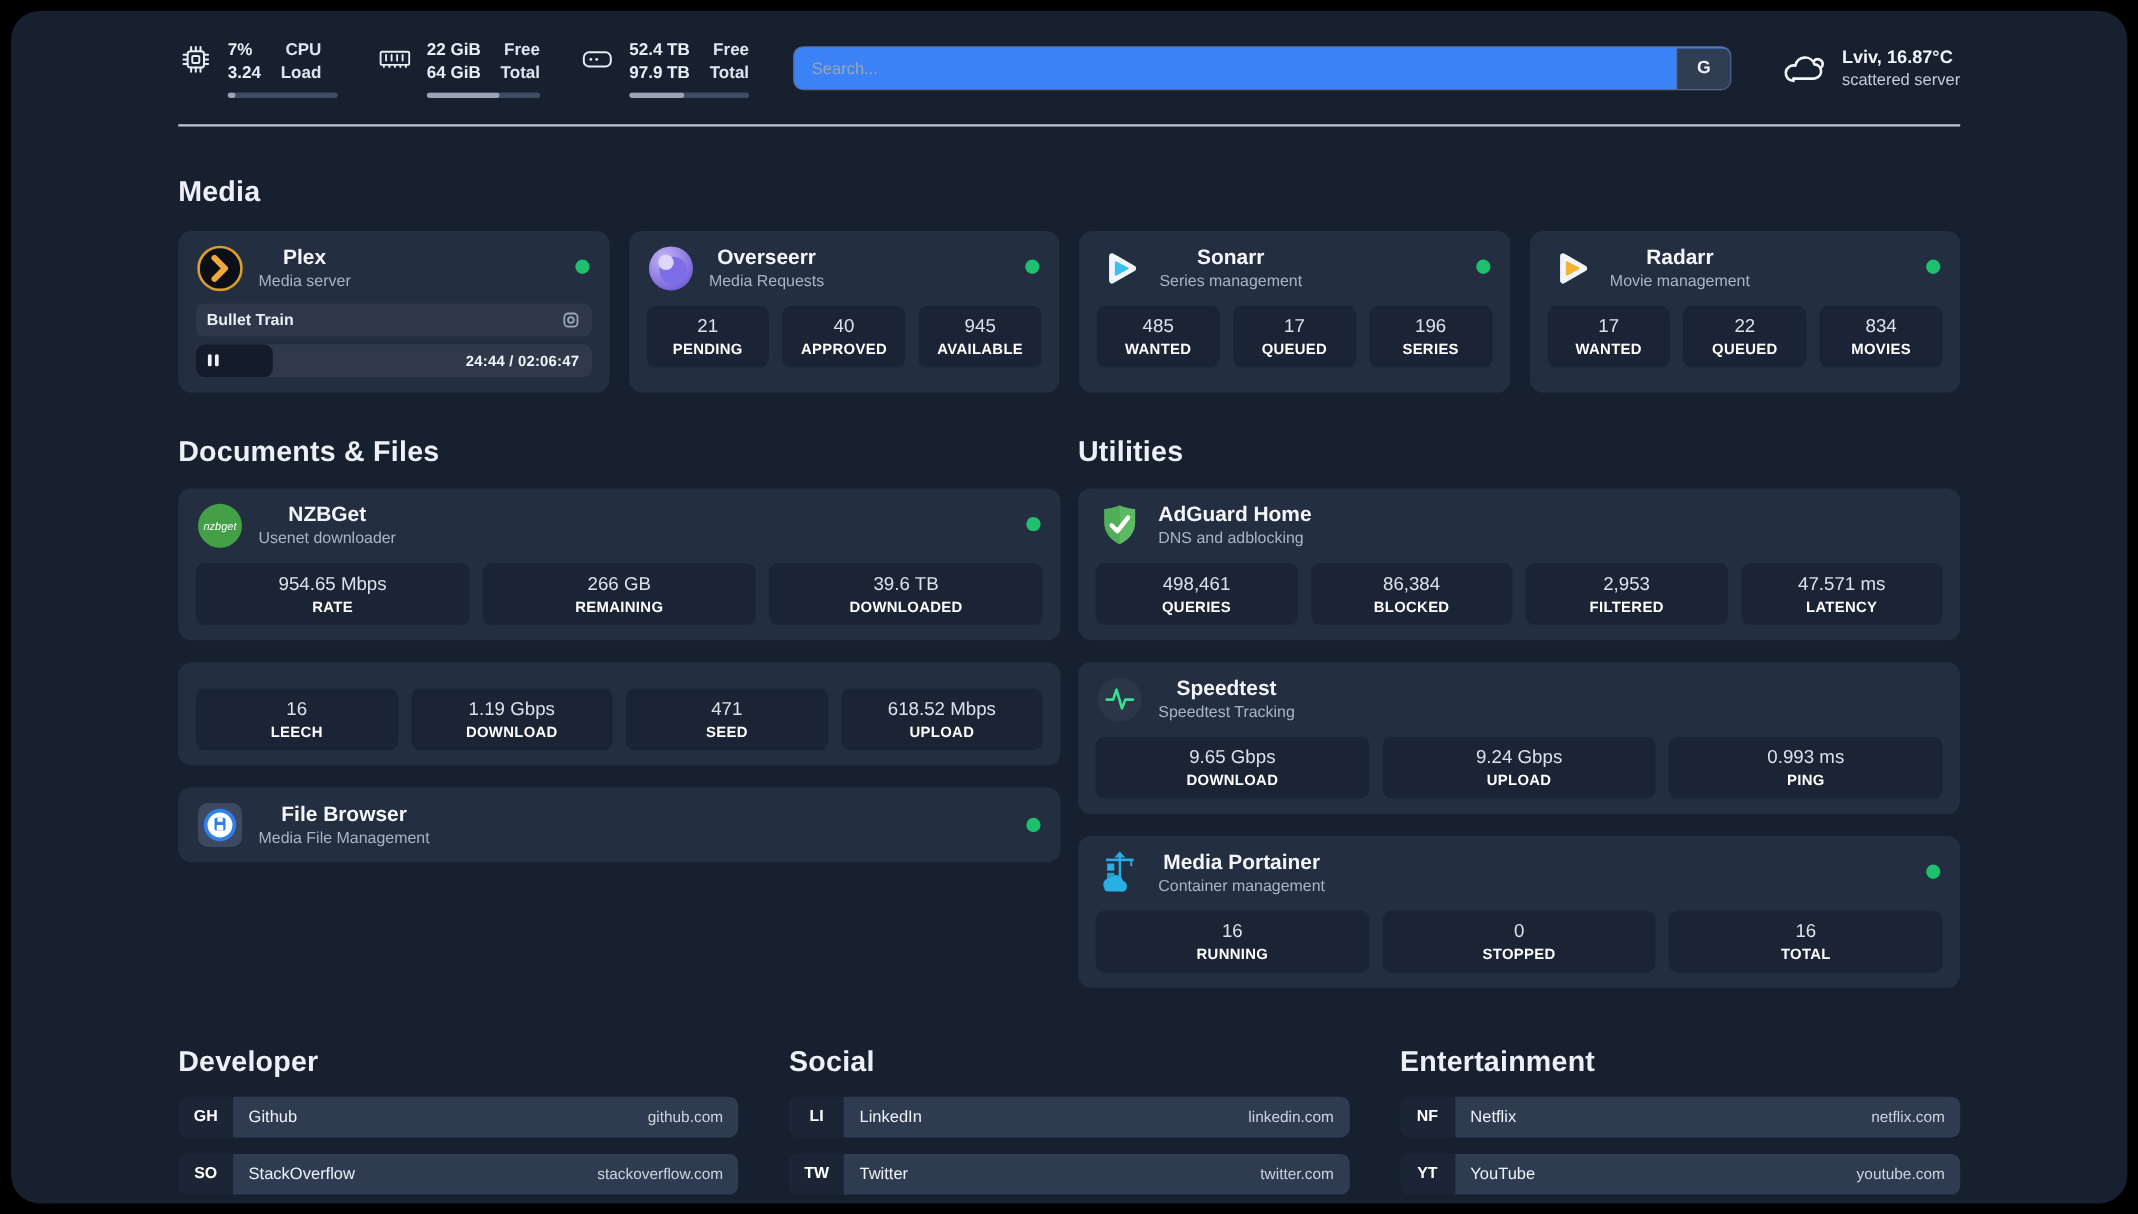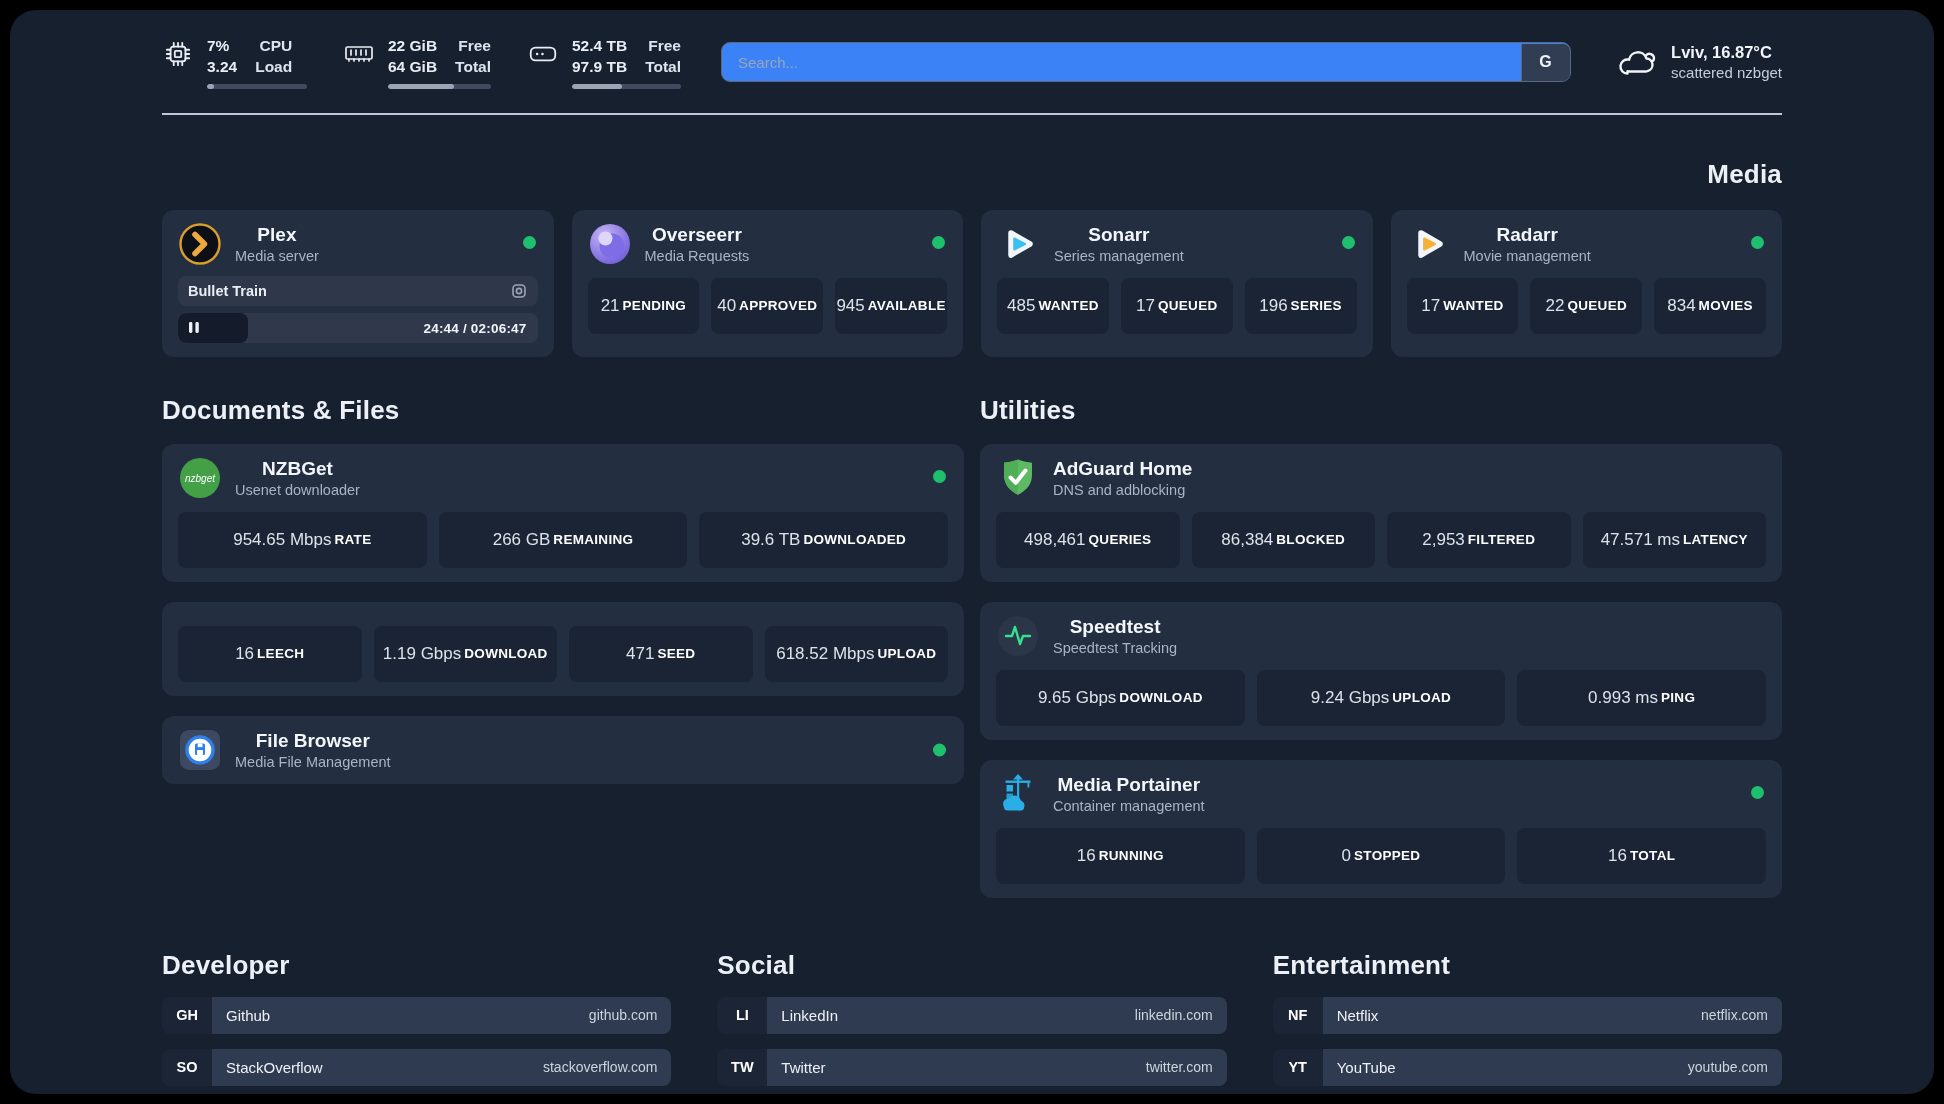--- a/index.html
+++ b/index.html
@@ -33,38 +33,38 @@
 
   .weather { display:flex; align-items:center; gap:12px; }
   .weather-icon { width:44px; height:38px; display:flex; }
   .weather-main { font-size:16.5px; font-weight:700; color:#f1f5fa; }
   .weather-sub { font-size:15px; color:#c4cdd9; margin-top:2px; }
 
   .divider { margin-top:24px; border-top:2px solid rgba(223,230,240,0.85); }
 
   
   .section-title { font-size:26px; font-weight:600; color:#edf1f7; letter-spacing:0.2px; }
-  .media-title { margin-top:44px;text-align:right; }
+  .media-title { margin-top:44px; }
   .media-grid { display:grid; grid-template-columns:repeat(4,1fr); gap:18px; margin-top:20px; }
 
   .card { position:relative; background:#232e41; border-radius:12px; padding:12px 16px 14px; }
   .card-head { display:flex; align-items:center; gap:13px; }
   .app-icon { width:44px; height:44px; flex:none; display:flex; }
   .app-name { font-size:19px; font-weight:600; color:#f3f6fa; line-height:1.25;text-align:center; }
   .app-sub { font-size:14.5px; color:#a9b4c4; margin-top:1px; }
   .dot { position:absolute; top:26px; right:18px; width:13px; height:13px;
          border-radius:50%; background:#1ec06e; }
   .card.short { padding:12px 16px; }
   .card.short .dot { top:50%; transform:translateY(-50%); }
 
   .stats { display:grid; gap:12px; margin-top:12px; }
   .stats.s3 { grid-template-columns:repeat(3,1fr); }
   .stats.s4 { grid-template-columns:repeat(4,1fr); }
   .stat { background:#1a2435; border-radius:8px; height:56px; display:flex;
-          flex-direction:row; align-items:center; justify-content:center; gap:3px; }
+          flex-direction:column; align-items:center; justify-content:center; gap:3px; }
   .stat-value { font-size:17px; color:#dde2ea; }
   .stat-label { font-size:13.5px; font-weight:700; color:#fff; letter-spacing:0.3px; }
 
   
   .media-row { margin-top:10px; background:rgba(255,255,255,0.05); border-radius:8px;
                height:30px; display:flex; align-items:center; justify-content:space-between;
                padding:0 10px; font-size:14.5px; font-weight:600; color:#e9eef4; }
   .pbar { margin-top:7px; position:relative; background:rgba(255,255,255,0.055);
           border-radius:8px; height:30px; overflow:hidden; }
   .pfill { background:#141c2b; height:100%; border-radius:8px; display:flex;
@@ -181,21 +181,21 @@
 
     <div class="weather">
       <span class="weather-icon">
         <svg viewBox="0 0 44 38" fill="none" stroke="#f1f5fa" stroke-width="2.4" stroke-linecap="round" stroke-linejoin="round">
           <path d="M31 12.5 a4.5 4.5 0 0 1 8 2.8 a3.6 3.6 0 0 1 -1.8 3.2"></path>
           <path d="M12.5 30.5 a7 7 0 1 1 1.6-13.8 A9 9 0 0 1 31.5 15.5 a6.3 6.3 0 0 1 1.6 12.3 q-1.2 .7 -2.8 .7 H14.5 q-1.2 0 -2 -.3 z"></path>
         </svg>
       </span>
       <div>
         <div class="weather-main">Lviv, 16.87°C</div>
-        <div class="weather-sub">scattered nzbget</div>
+        <div class="weather-sub">scattered server</div>
       </div>
     </div>
   </header>
 
   <div class="divider"></div>
 
   <h2 class="section-title media-title">Media</h2>
 
   <div class="media-grid">
 

